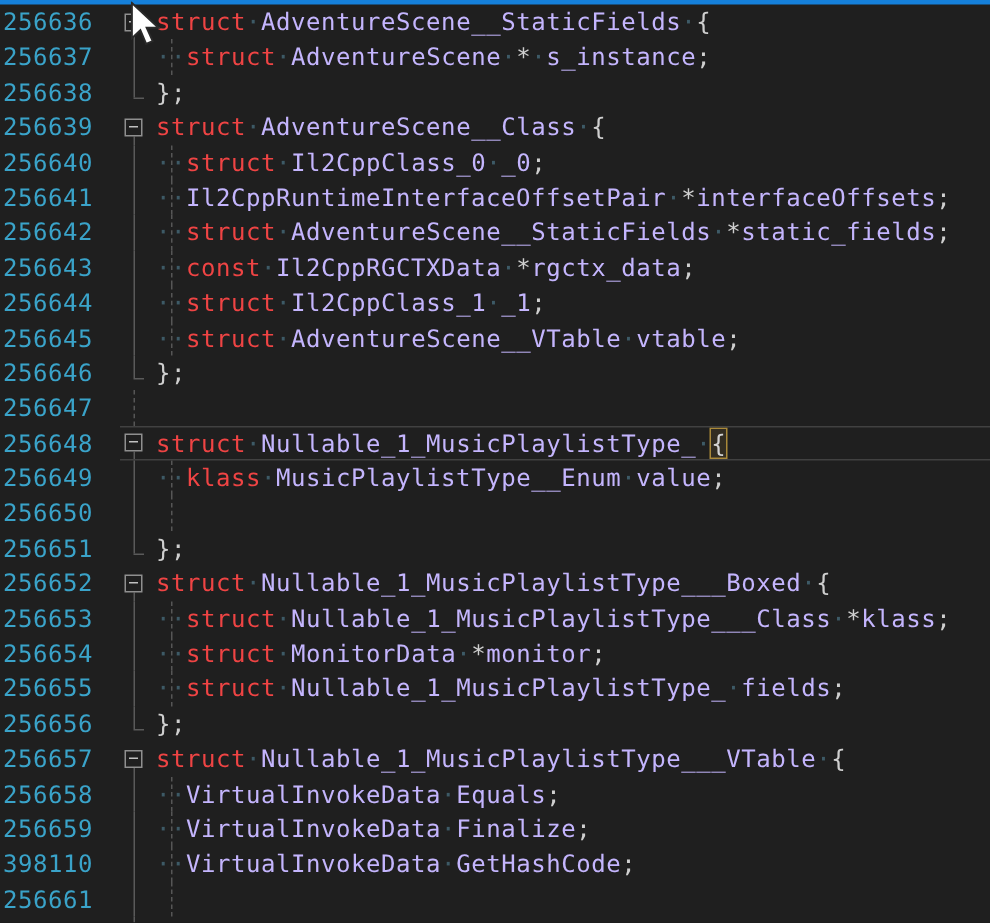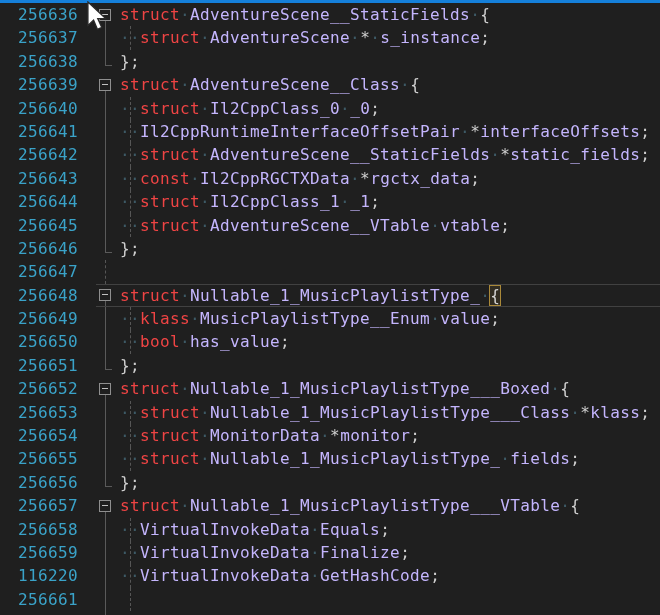--- a/index.html
+++ b/index.html
@@ -5,21 +5,21 @@
   html,body{margin:0;padding:0;background:#1F1F1F;}
   #screen{
     position:relative;width:660px;height:615px;overflow:hidden;
     background:#1F1F1F;
     font-family:"DejaVu Sans Mono","Liberation Mono",monospace;
     font-size:16px;letter-spacing:0.37px;
     cursor:default;
   }
   #accent-bar{position:absolute;left:0;top:0;width:660px;height:3px;}
   #lines{position:absolute;left:0;top:3px;right:0;}
-  .line{position:relative;height:23.4px;line-height:23.4px;white-space:pre;margin-left:16px;}
+  .line{position:relative;height:23.4px;line-height:23.4px;white-space:pre;}
   .num{
     position:absolute;left:2px;top:0;width:60px;height:23.4px;
     color:#3AA3C9;
   }
   .code{position:absolute;left:104px;top:0;height:23.4px;}
   .tok-k{color:#ef4444;}
   .tok-t{color:#c4b5fd;}
   .tok-p{color:#CFCFCF;}
   .tok-w{color:#3D5A66;}
   .tok-b{
@@ -61,30 +61,30 @@
       <div class="line"><div class="rail rail-full"></div><div class="guide"></div><span class="num">256640</span><span class="code"><span class="tok-w">··</span><span class="tok-k">struct</span><span class="tok-w">·</span><span class="tok-t">Il2CppClass_0</span><span class="tok-w">·</span><span class="tok-t">_0</span><span class="tok-p">;</span></span></div>
       <div class="line"><div class="rail rail-full"></div><div class="guide"></div><span class="num">256641</span><span class="code"><span class="tok-w">··</span><span class="tok-t">Il2CppRuntimeInterfaceOffsetPair</span><span class="tok-w">·</span><span class="tok-p">*</span><span class="tok-t">interfaceOffsets</span><span class="tok-p">;</span></span></div>
       <div class="line"><div class="rail rail-full"></div><div class="guide"></div><span class="num">256642</span><span class="code"><span class="tok-w">··</span><span class="tok-k">struct</span><span class="tok-w">·</span><span class="tok-t">AdventureScene__StaticFields</span><span class="tok-w">·</span><span class="tok-p">*</span><span class="tok-t">static_fields</span><span class="tok-p">;</span></span></div>
       <div class="line"><div class="rail rail-full"></div><div class="guide"></div><span class="num">256643</span><span class="code"><span class="tok-w">··</span><span class="tok-k">const</span><span class="tok-w">·</span><span class="tok-t">Il2CppRGCTXData</span><span class="tok-w">·</span><span class="tok-p">*</span><span class="tok-t">rgctx_data</span><span class="tok-p">;</span></span></div>
       <div class="line"><div class="rail rail-full"></div><div class="guide"></div><span class="num">256644</span><span class="code"><span class="tok-w">··</span><span class="tok-k">struct</span><span class="tok-w">·</span><span class="tok-t">Il2CppClass_1</span><span class="tok-w">·</span><span class="tok-t">_1</span><span class="tok-p">;</span></span></div>
       <div class="line"><div class="rail rail-full"></div><div class="guide"></div><span class="num">256645</span><span class="code"><span class="tok-w">··</span><span class="tok-k">struct</span><span class="tok-w">·</span><span class="tok-t">AdventureScene__VTable</span><span class="tok-w">·</span><span class="tok-t">vtable</span><span class="tok-p">;</span></span></div>
       <div class="line"><div class="rail rail-upper"></div><div class="tick"></div><span class="num">256646</span><span class="code"><span class="tok-p">};</span></span></div>
       <div class="line"><div class="gapdash"></div><span class="num">256647</span><span class="code"></span></div>
       <div class="line"><div class="curline"></div><div class="rail rail-lower"></div><div class="foldbox"></div><span class="num">256648</span><span class="code"><span class="tok-k">struct</span><span class="tok-w">·</span><span class="tok-t">Nullable_1_MusicPlaylistType_</span><span class="tok-w">·</span><span class="tok-b">{</span></span></div>
       <div class="line"><div class="rail rail-full"></div><div class="guide"></div><span class="num">256649</span><span class="code"><span class="tok-w">··</span><span class="tok-k">klass</span><span class="tok-w">·</span><span class="tok-t">MusicPlaylistType__Enum</span><span class="tok-w">·</span><span class="tok-t">value</span><span class="tok-p">;</span></span></div>
-      <div class="line"><div class="rail rail-full"></div><div class="guide"></div><span class="num">256650</span><span class="code"><span class="tok-w">··</span><span class="tok-k">bool</span><span class="tok-w">·</span><span class="tok-t">has_value</span><span class="tok-p">;</span></span></div>
+      <div class="line"><div class="rail rail-full"></div><div class="guide"></div><span class="num">256650</span></div>
       <div class="line"><div class="rail rail-upper"></div><div class="tick"></div><span class="num">256651</span><span class="code"><span class="tok-p">};</span></span></div>
       <div class="line"><div class="rail rail-lower"></div><div class="foldbox"></div><span class="num">256652</span><span class="code"><span class="tok-k">struct</span><span class="tok-w">·</span><span class="tok-t">Nullable_1_MusicPlaylistType___Boxed</span><span class="tok-w">·</span><span class="tok-p">{</span></span></div>
       <div class="line"><div class="rail rail-full"></div><div class="guide"></div><span class="num">256653</span><span class="code"><span class="tok-w">··</span><span class="tok-k">struct</span><span class="tok-w">·</span><span class="tok-t">Nullable_1_MusicPlaylistType___Class</span><span class="tok-w">·</span><span class="tok-p">*</span><span class="tok-t">klass</span><span class="tok-p">;</span></span></div>
       <div class="line"><div class="rail rail-full"></div><div class="guide"></div><span class="num">256654</span><span class="code"><span class="tok-w">··</span><span class="tok-k">struct</span><span class="tok-w">·</span><span class="tok-t">MonitorData</span><span class="tok-w">·</span><span class="tok-p">*</span><span class="tok-t">monitor</span><span class="tok-p">;</span></span></div>
       <div class="line"><div class="rail rail-full"></div><div class="guide"></div><span class="num">256655</span><span class="code"><span class="tok-w">··</span><span class="tok-k">struct</span><span class="tok-w">·</span><span class="tok-t">Nullable_1_MusicPlaylistType_</span><span class="tok-w">·</span><span class="tok-t">fields</span><span class="tok-p">;</span></span></div>
       <div class="line"><div class="rail rail-upper"></div><div class="tick"></div><span class="num">256656</span><span class="code"><span class="tok-p">};</span></span></div>
       <div class="line"><div class="rail rail-lower"></div><div class="foldbox"></div><span class="num">256657</span><span class="code"><span class="tok-k">struct</span><span class="tok-w">·</span><span class="tok-t">Nullable_1_MusicPlaylistType___VTable</span><span class="tok-w">·</span><span class="tok-p">{</span></span></div>
       <div class="line"><div class="rail rail-full"></div><div class="guide"></div><span class="num">256658</span><span class="code"><span class="tok-w">··</span><span class="tok-t">VirtualInvokeData</span><span class="tok-w">·</span><span class="tok-t">Equals</span><span class="tok-p">;</span></span></div>
       <div class="line"><div class="rail rail-full"></div><div class="guide"></div><span class="num">256659</span><span class="code"><span class="tok-w">··</span><span class="tok-t">VirtualInvokeData</span><span class="tok-w">·</span><span class="tok-t">Finalize</span><span class="tok-p">;</span></span></div>
-      <div class="line"><div class="rail rail-full"></div><div class="guide"></div><span class="num">116220</span><span class="code"><span class="tok-w">··</span><span class="tok-t">VirtualInvokeData</span><span class="tok-w">·</span><span class="tok-t">GetHashCode</span><span class="tok-p">;</span></span></div>
+      <div class="line"><div class="rail rail-full"></div><div class="guide"></div><span class="num">398110</span><span class="code"><span class="tok-w">··</span><span class="tok-t">VirtualInvokeData</span><span class="tok-w">·</span><span class="tok-t">GetHashCode</span><span class="tok-p">;</span></span></div>
       <div class="line"><div class="rail rail-full"></div><div class="guide"></div><span class="num">256661</span></div>
       <div class="line"><div class="rail rail-upper"></div><span class="num">256662</span><span class="code"><span class="tok-p">};</span></span></div>
     </div>
   <svg id="mouse-cursor" width="24" height="33" viewBox="0 0 14.5 20.5">
     <path d="M1,0.6 L1,15.2 L4.5,11.9 L6.9,17.6 L9.6,16.4 L7.1,10.9 L12.0,10.9 Z" fill="#FFFFFF" stroke="#2A2A2A" stroke-width="0.8"></path>
   </svg>
 </div>
 
 </body></html>

